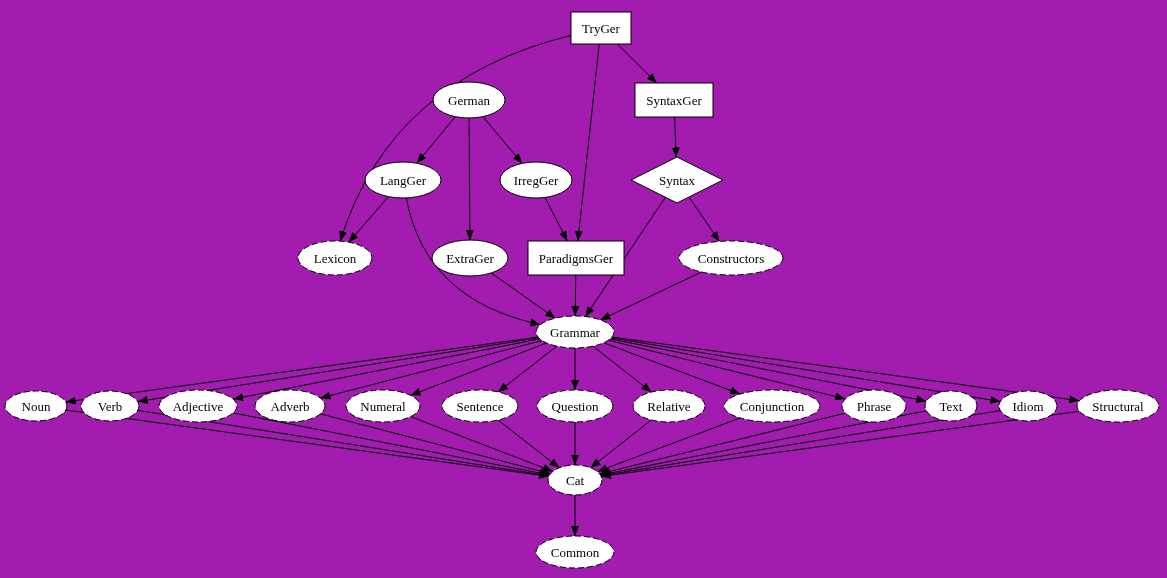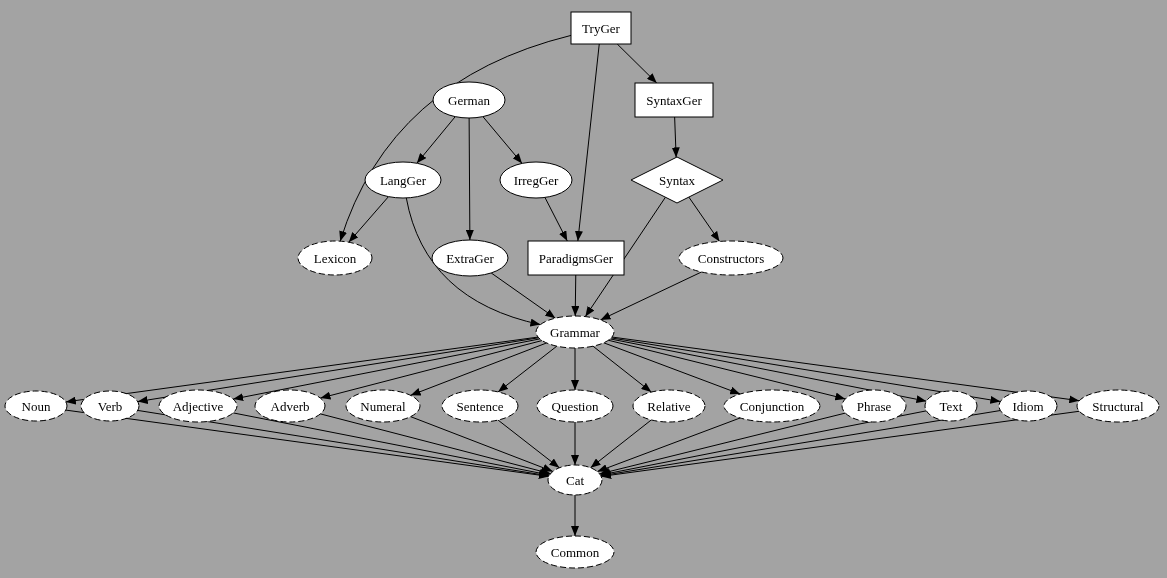--- a/index.html
+++ b/index.html
@@ -1,20 +1,20 @@
 <!DOCTYPE html>
 <html><head>
 <meta charset="utf-8">
 <style>
   html, body { margin: 0; padding: 0; background: #ffffff; }
   .graph-wrap {
     position: relative;
     width: 1167px;
     height: 578px;
-    background: #a3a3a3;
+    background: #a21caf;
     overflow: hidden;
   }
   svg { display: block; }
   .edge {
     fill: none;
     stroke: #000000;
     stroke-width: 1;
   }
   .node-shape {
     fill: #ffffff;

